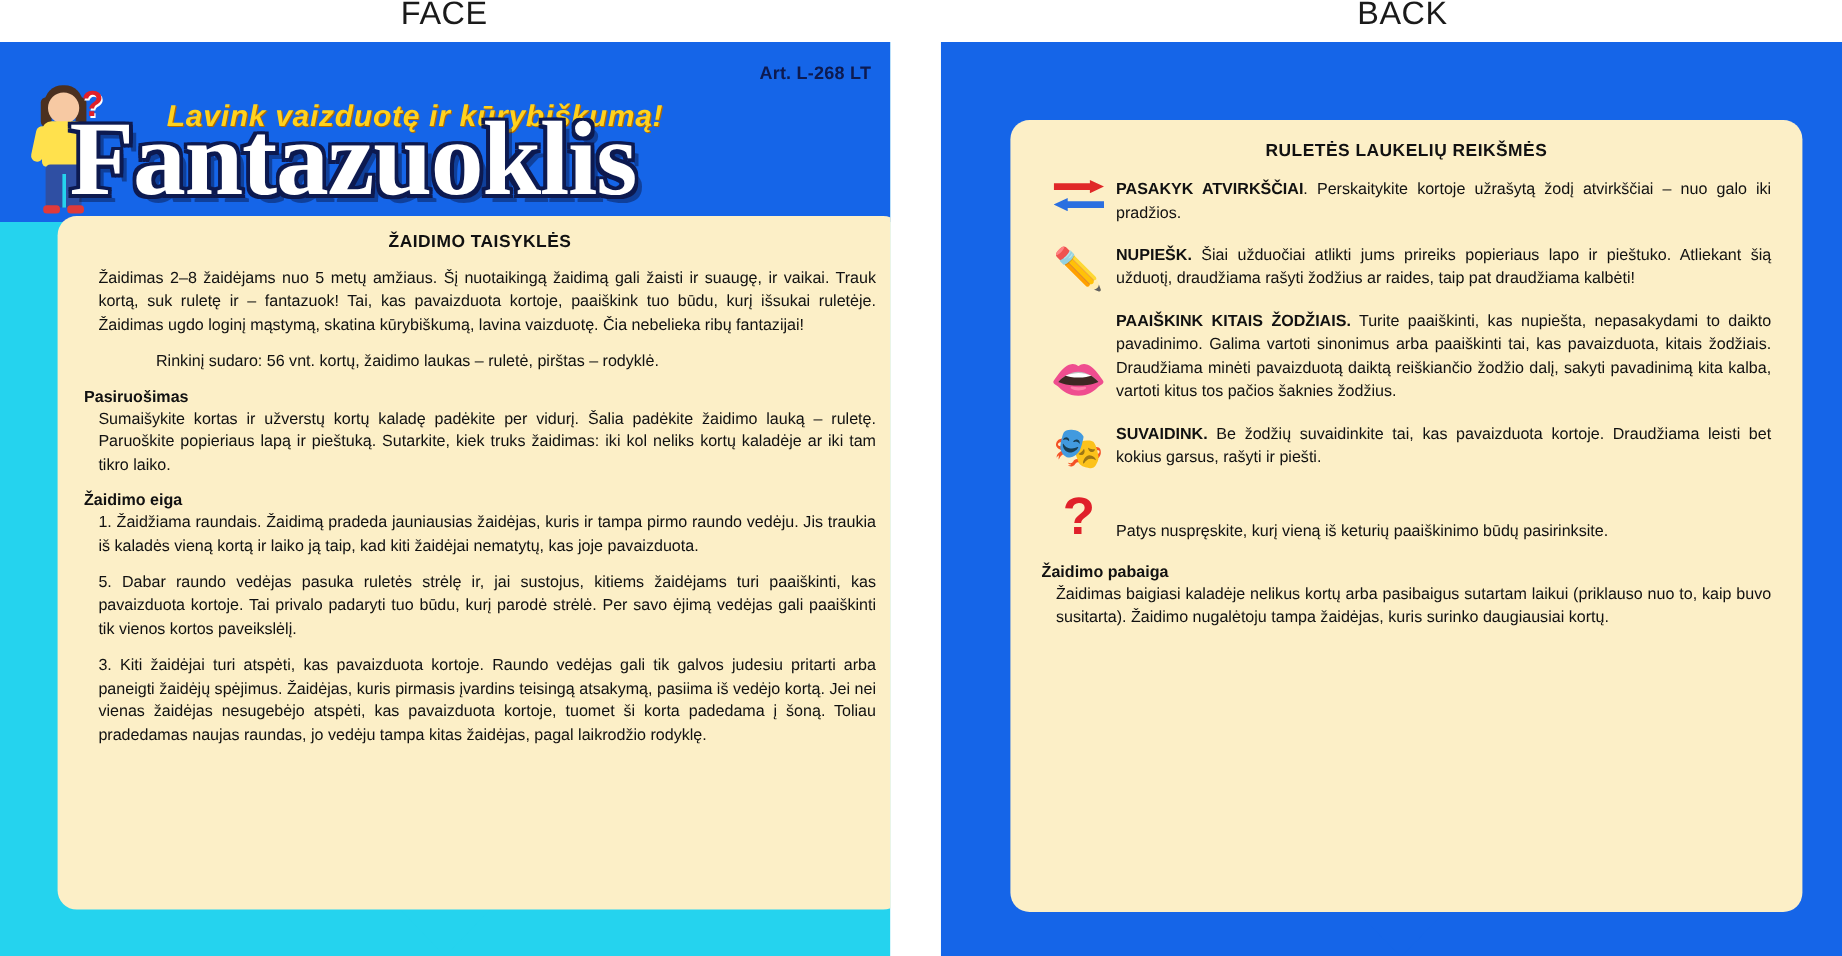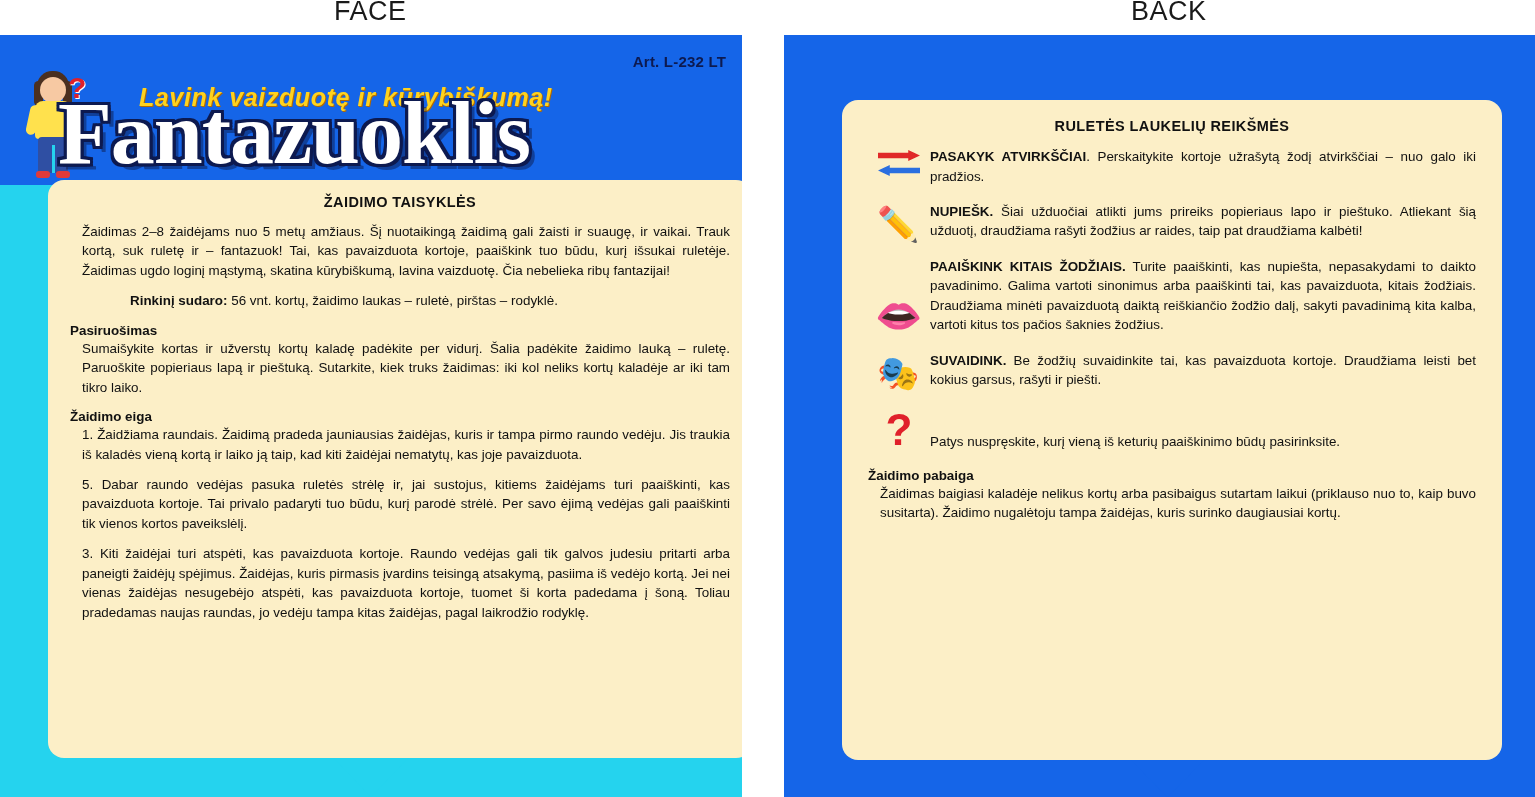--- a/index.html
+++ b/index.html
@@ -220,21 +220,21 @@
     color: #111111;
     text-align: justify;
   }
   p.body + p.body { margin-top: 11px; }
   .sect-head {
     font-size: 13.4px;
     font-weight: bold;
     color: #111111;
     margin: 12px 0 1px 0;
   }
-  .lead { font-weight: bold; padding-left: 48px; }
+  .lead { font-weight: normal; padding-left: 48px; }
 
   
   .rule-row {
     display: flex;
     align-items: flex-end;
     margin-bottom: 16px;
   }
   .rule-icon {
     width: 62px;
     min-width: 62px;
@@ -278,21 +278,21 @@
 <div id="page">
 
   <div id="face-heading" class="side-heading">FACE</div>
   <div id="back-heading" class="side-heading">BACK</div>
 
   <div id="face-panel" class="panel">
     <div class="bg-cyan"></div>
     <div class="bg-blue-top"></div>
     <div class="notch"></div>
 
-    <div id="art-code">Art. L-232 LT</div>
+    <div id="art-code">Art. L-268 LT</div>
 
     <div id="mascot">
       <div class="hair"></div>
       <div class="hair-l"></div>
       <div class="hair-r"></div>
       <div class="head"></div>
       <div class="arm-l"></div>
       <div class="arm-r"></div>
       <div class="body"></div>
       <div class="legs"></div>

